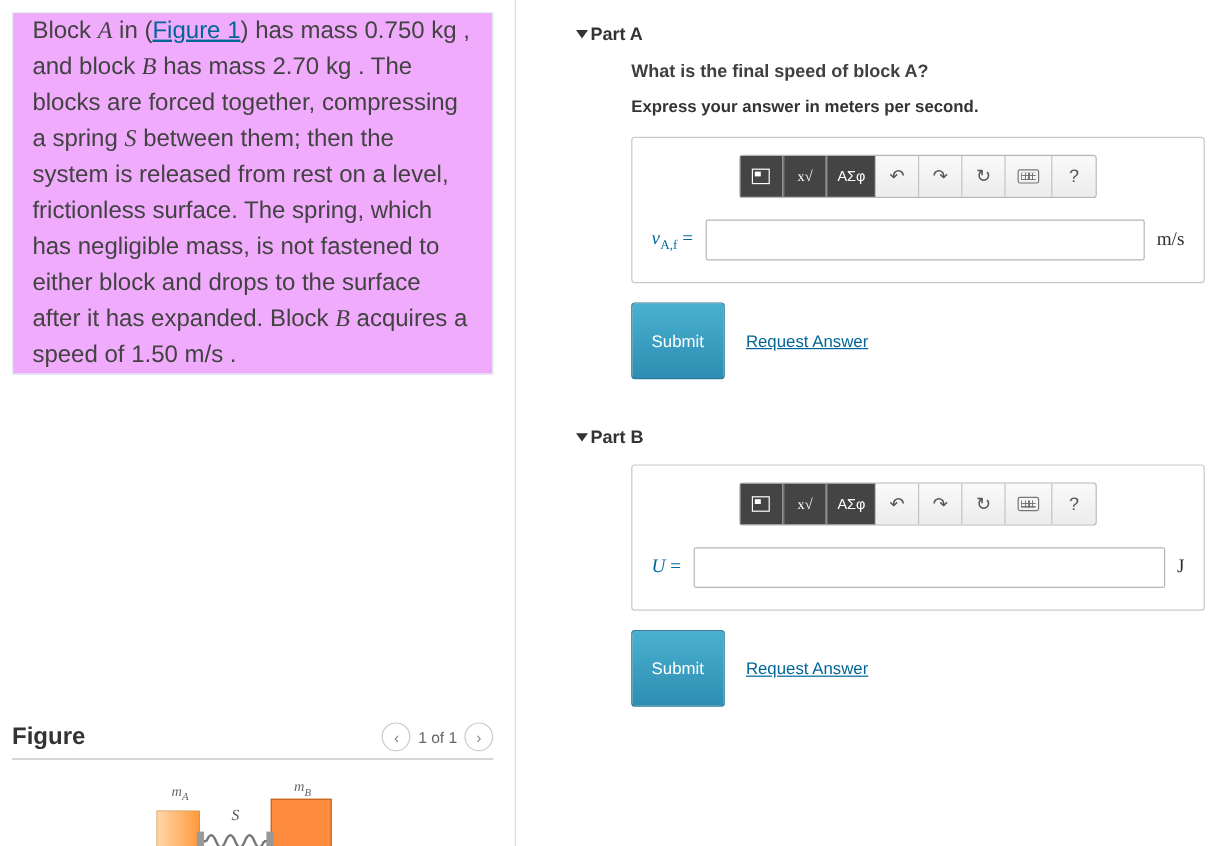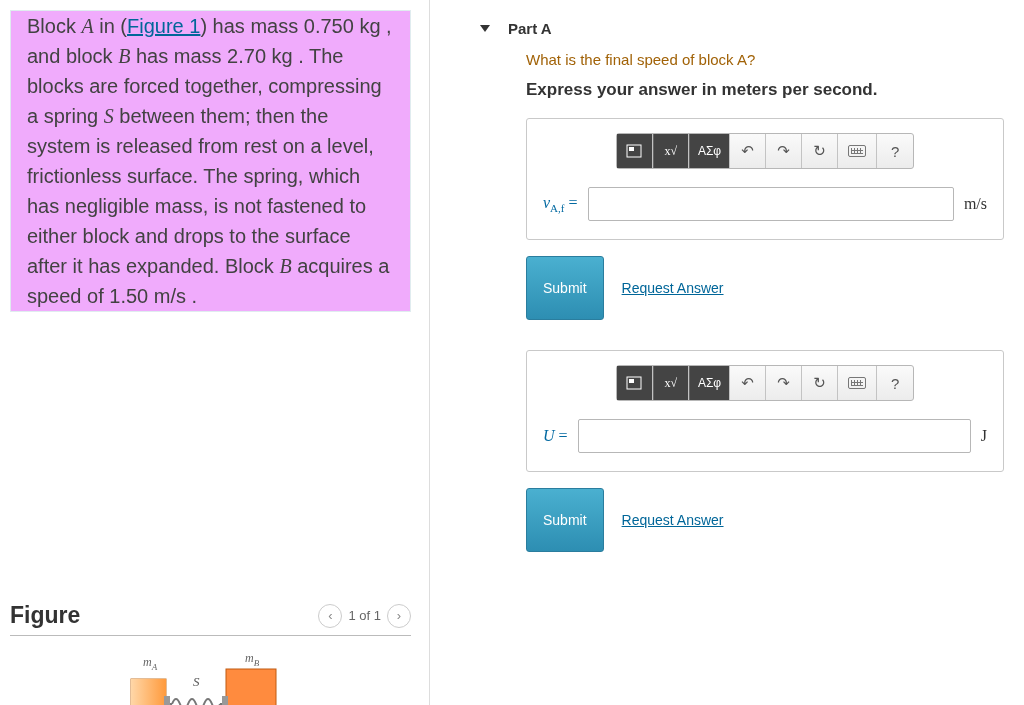--- a/index.html
+++ b/index.html
@@ -32,53 +32,53 @@
   .problem-box a { color: #006699; text-decoration: underline; }
   .serif-it { font-family: Georgia, 'Times New Roman', serif; font-style: italic; }
   .figure-section { margin-top: 290px; }
   .figure-header {
     display: flex;
     align-items: center;
     justify-content: space-between;
     border-bottom: 1px solid #bbb;
     padding-bottom: 6px;
   }
-  .figure-header h3 { margin: 0; font-size: 23px; font-weight: bold; color:#333; }
+  .figure-header h3 { margin: 0; font-size: 20px; font-weight: bold; color:#333; }
   .fig-nav { display: flex; align-items: center; gap: 6px; color: #666; font-size: 13px; }
   .circ-btn {
     width: 24px; height: 24px; border-radius: 50%;
     border: 1px solid #ccc; display: inline-flex; align-items: center; justify-content: center;
     color: #888; font-size: 13px; background: #fff;
   }
   .figure-img-area {
     margin-top: 8px;
     display: flex;
     justify-content: center;
   }
   .right-col {
     flex: 1;
     padding: 10px 20px 10px 50px;
   }
   .part-header {
     display: flex;
     align-items: center;
-    gap: 18px;
+    gap: 2px;
     font-weight: bold;
     font-size: 15px;
     padding: 10px 0 14px 0;
   }
   .caret-down {
     width: 0; height: 0;
     border-left: 5px solid transparent;
     border-right: 5px solid transparent;
     border-top: 7px solid #333;
   }
   .part-body { padding: 0 0 30px 46px; }
-  .q-text { font-size: 15px; color: #a16207; margin-bottom: 12px; }
-  .q-sub { font-weight: bold; font-size: 17px; margin-bottom: 18px; }
+  .q-text { font-size: 15px; color: #404040; margin-bottom: 12px; font-weight: bold; }
+  .q-sub { font-weight: bold; font-size: 14px; margin-bottom: 18px; }
   .answer-box {
     border: 1px solid #c9c9c9;
     border-radius: 3px;
     padding: 14px 16px 18px 16px;
     background: #fff;
   }
   .toolbar {
     display: flex;
     align-items: stretch;
     height: 36px;
@@ -239,20 +239,24 @@
           <input class="answer-input" type="text" style="">
           <span class="unit">m/s</span>
         </div>
       </div>
       <div class="btn-row">
         <button class="submit-btn">Submit</button>
         <span class="link-btn">Request Answer</span>
       </div>
     </div>
 
+    <div class="part-header">
+      <span class="caret-down"></span>
+      <span>Part B</span>
+    </div>
     <div class="part-body">
 
       <div class="answer-box">
         <div class="toolbar">
           <div class="tbtn dark">
             <svg width="16" height="14">
                 <rect x="1" y="1" width="14" height="12" fill="none" stroke="#fff"></rect>
                 <rect x="3" y="3" width="5" height="4" fill="#fff"></rect>
               </svg>
           </div>

